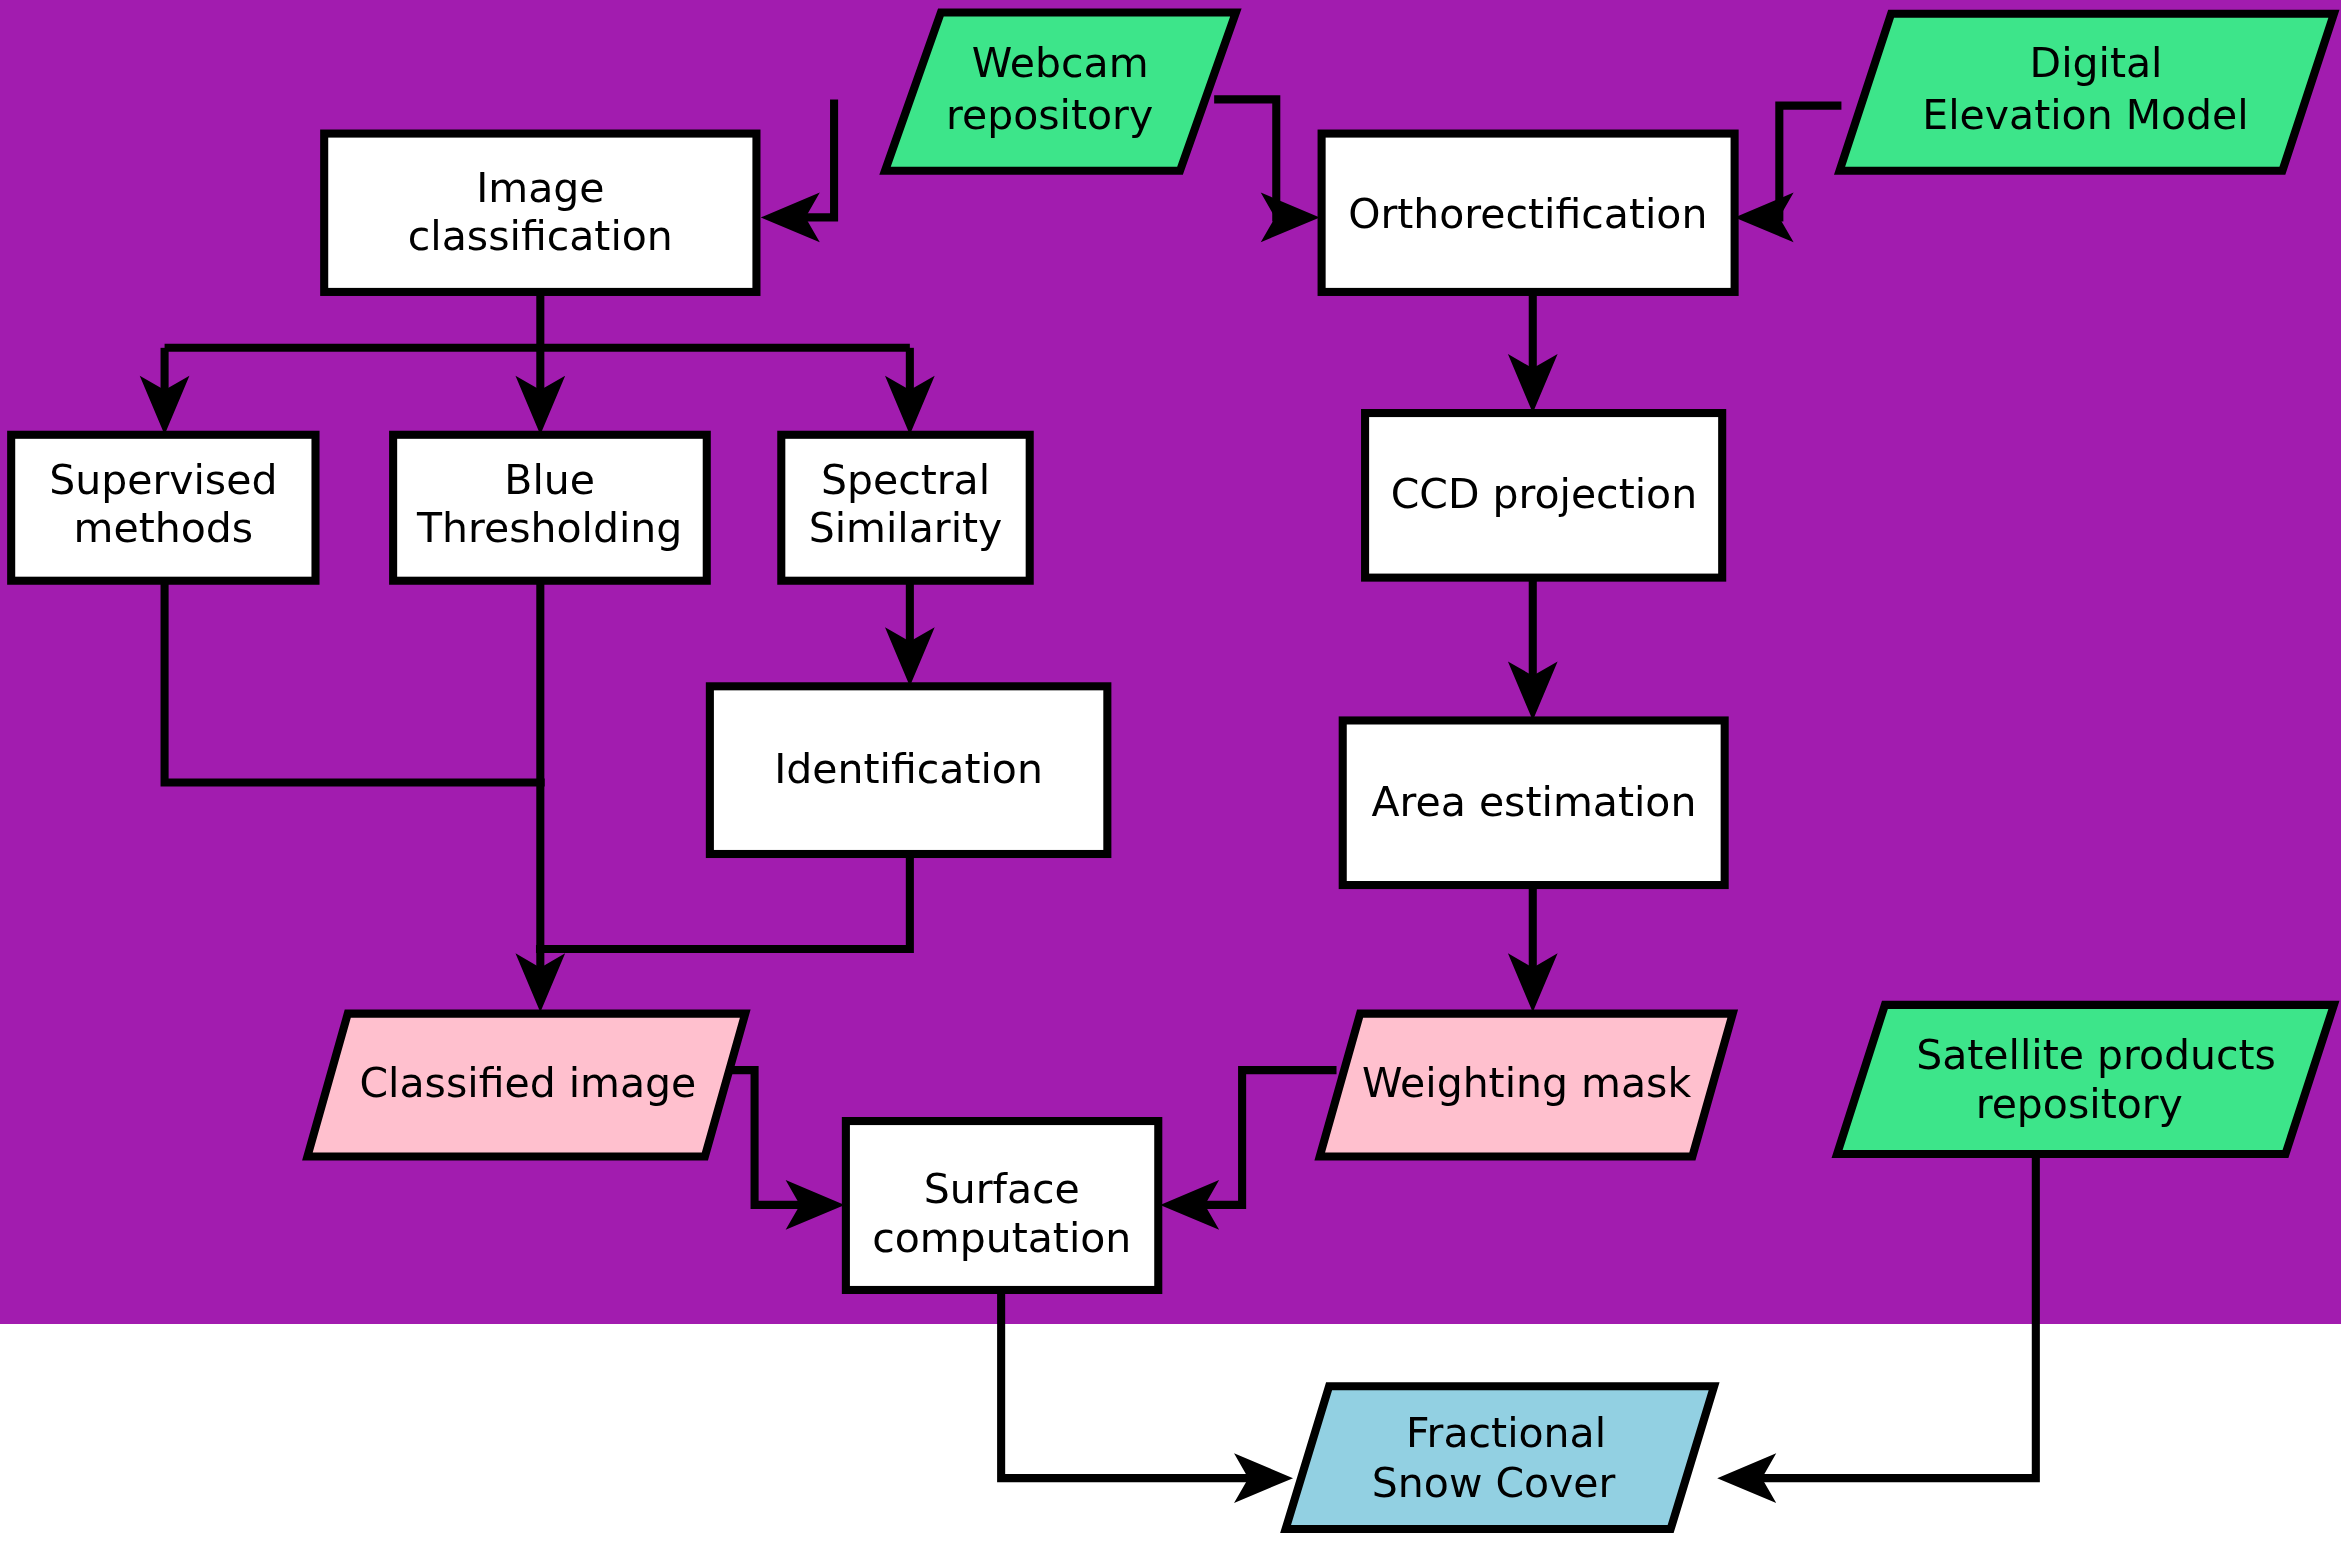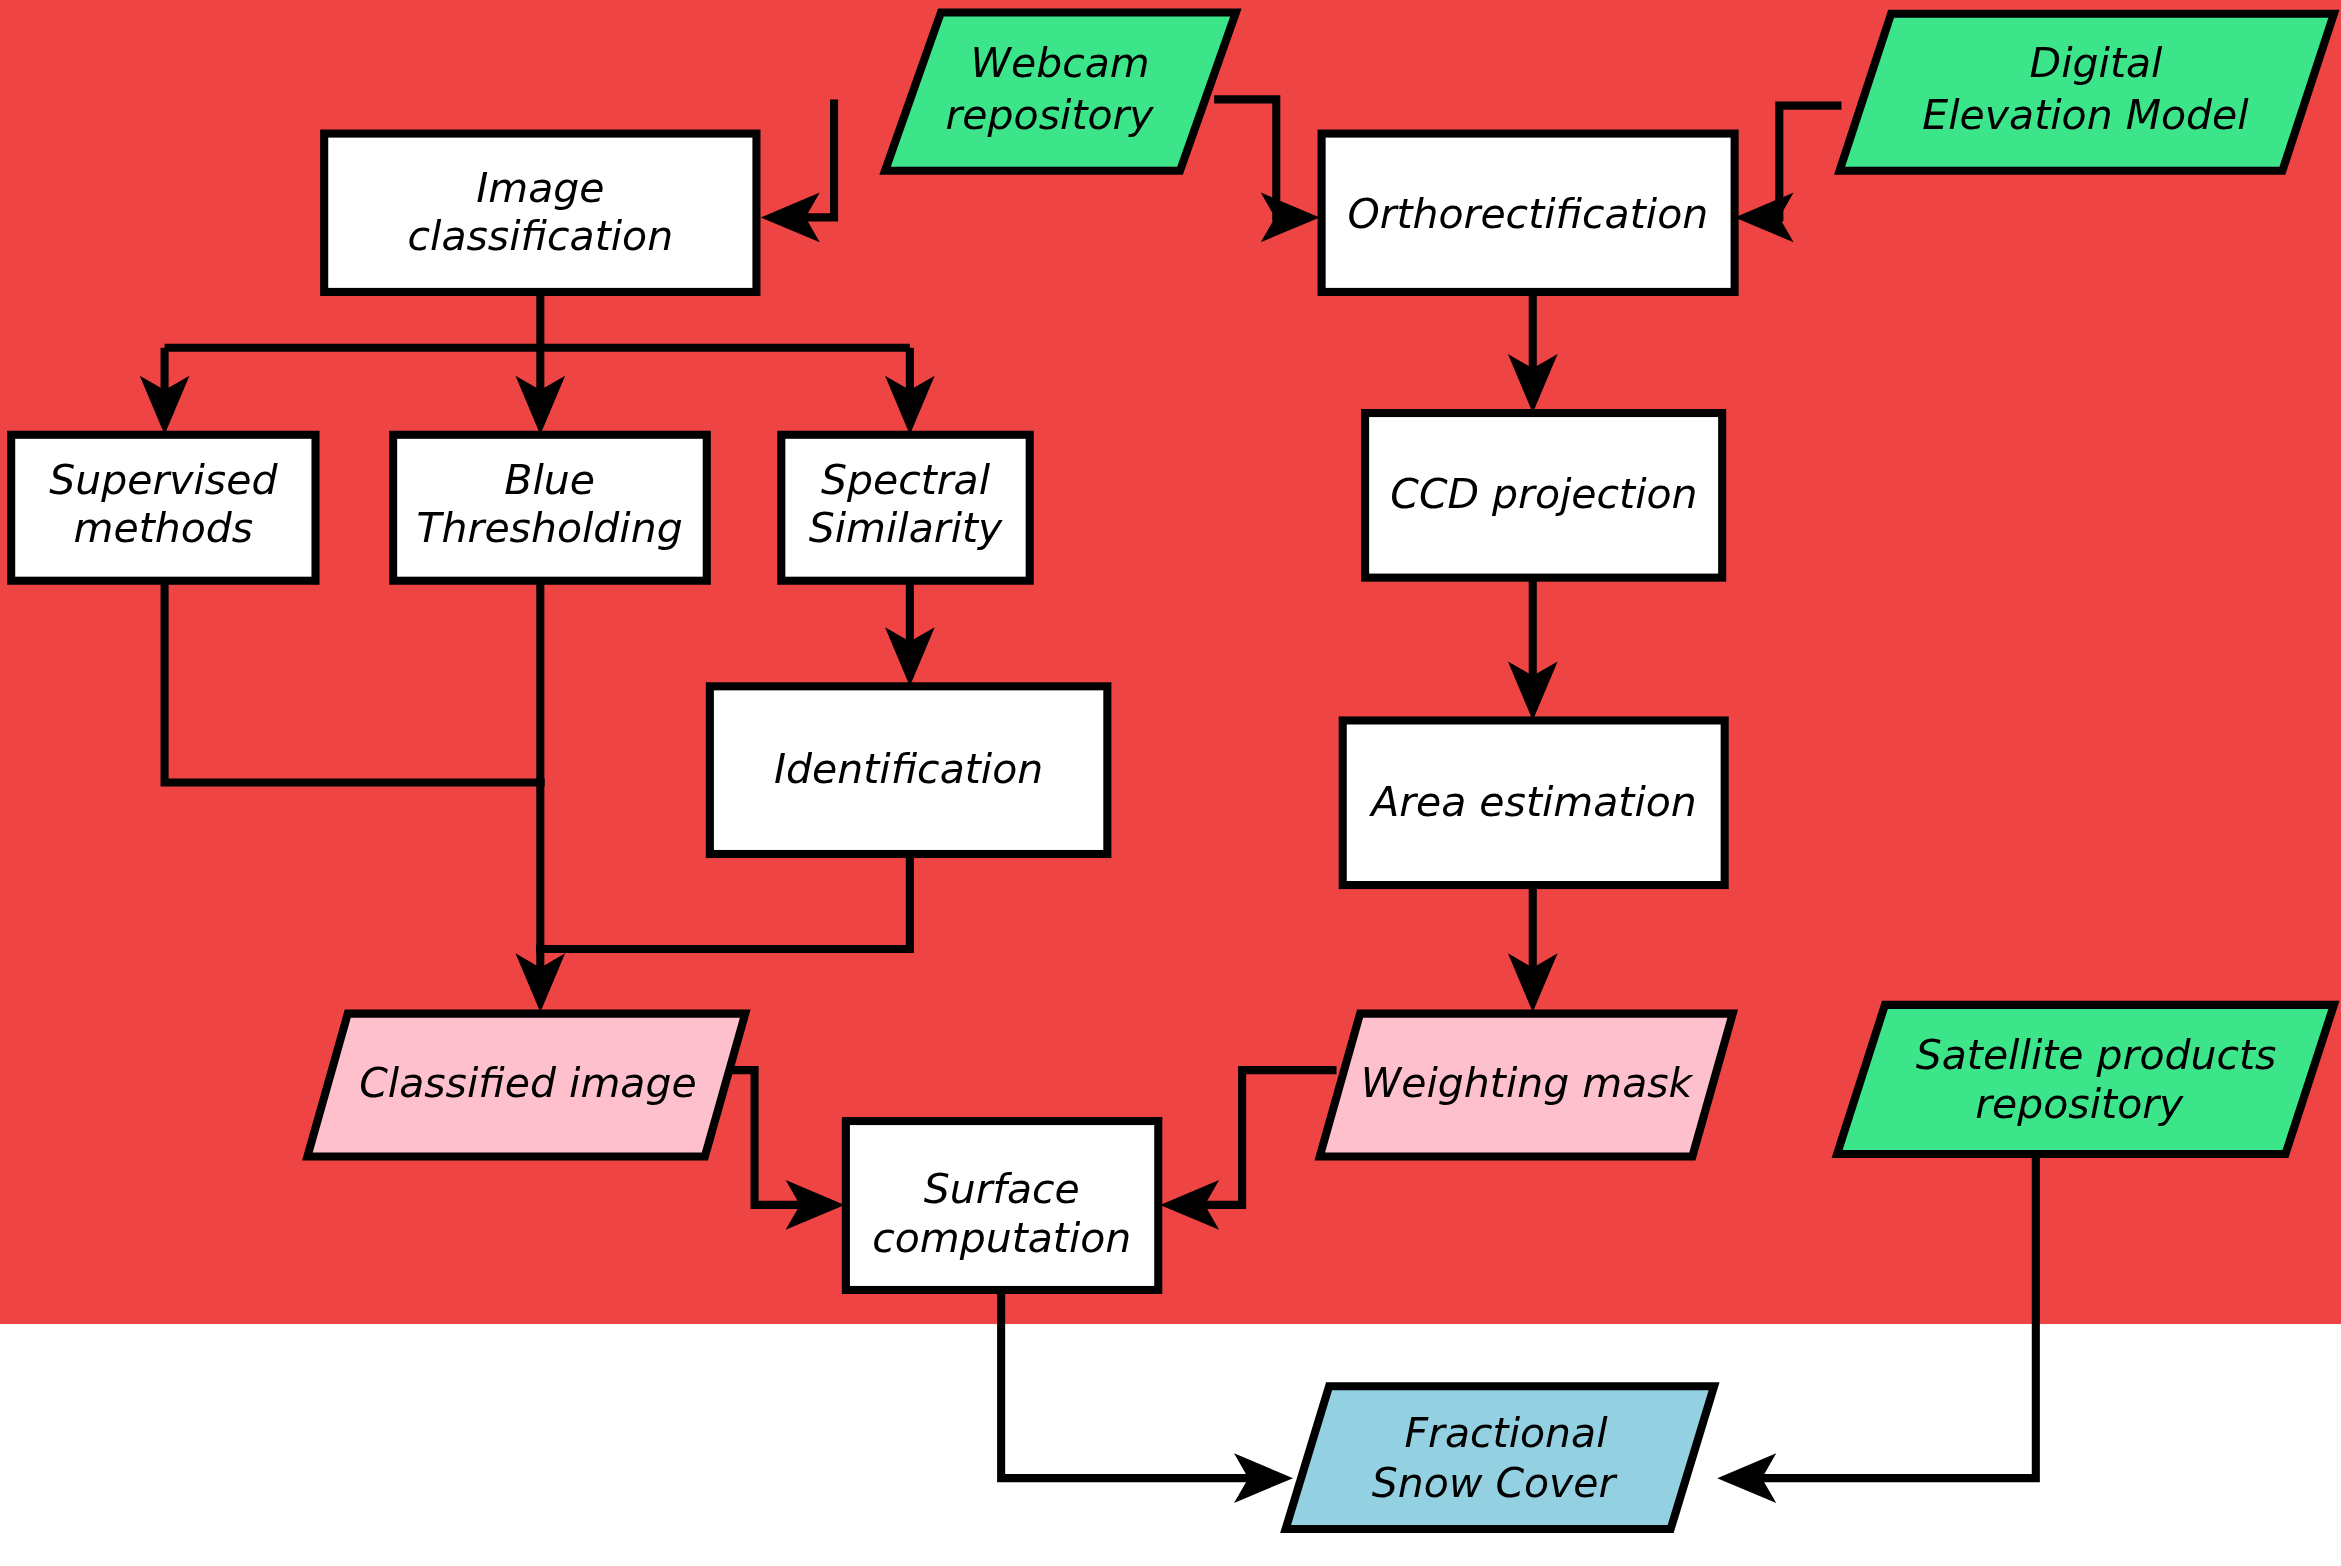--- a/index.html
+++ b/index.html
@@ -10,22 +10,21 @@
   body {
     width: 2342px;
     height: 1567px;
     font-family: "DejaVu Sans", sans-serif;
     overflow: hidden;
   }
   #canvas {
     position: relative;
     width: 2342px;
     height: 1324px;
-    background: #ef4444;
-    font-style: italic;
+    background: #a21caf;
   }
   svg.flow {
     position: absolute;
     left: 0;
     top: 0;
     width: 2342px;
     height: 1567px;
   }
   .node-shape {
     stroke: #000000;

